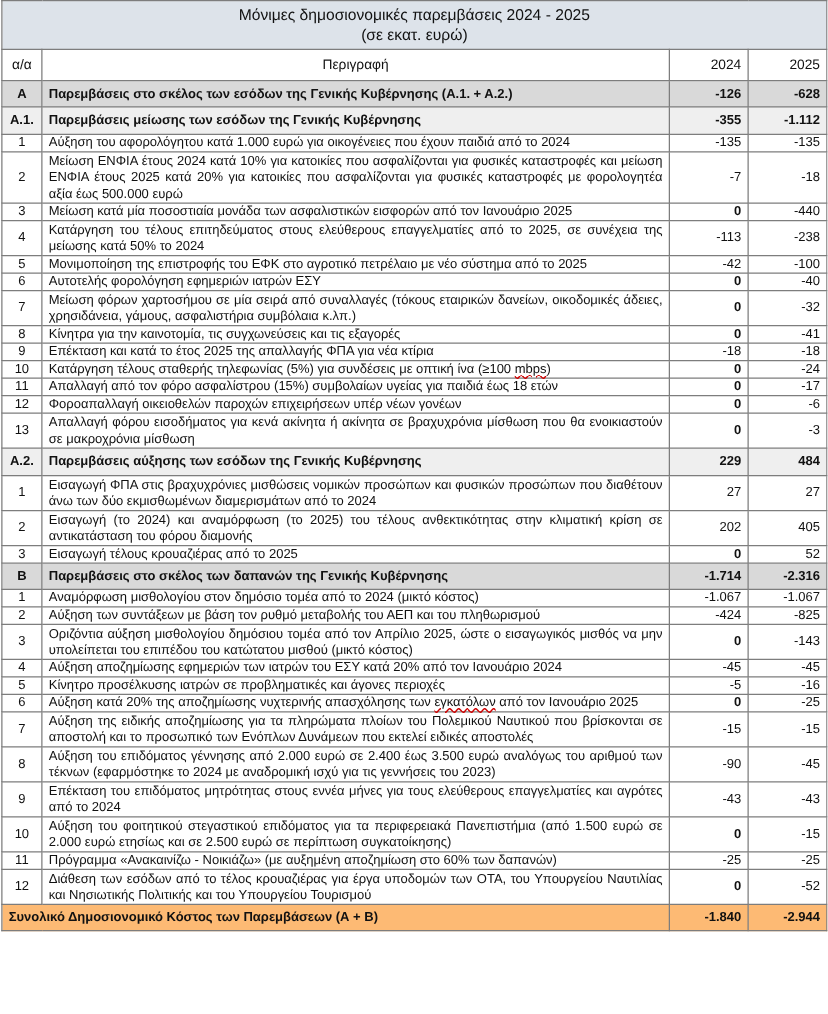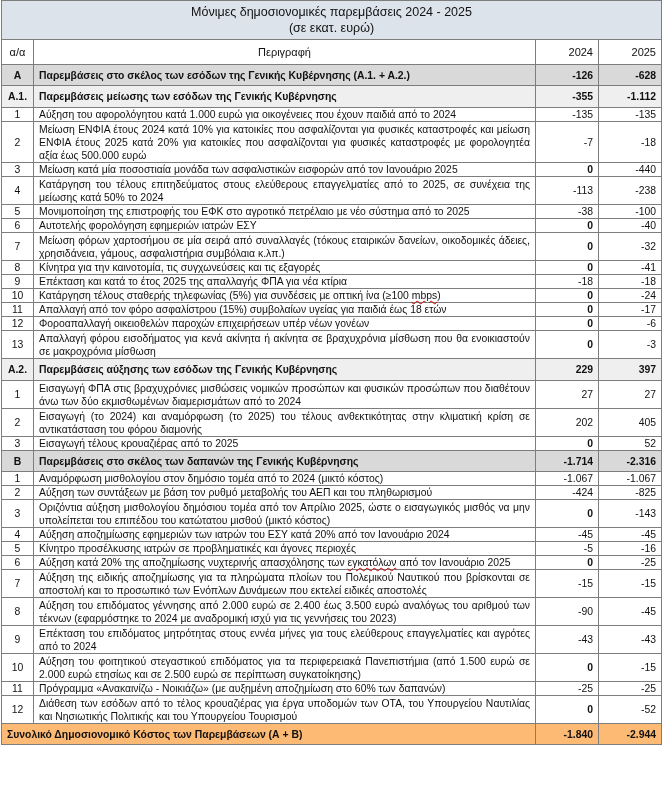--- a/index.html
+++ b/index.html
@@ -80,21 +80,21 @@
       </tr>
       <tr class="row tall2">
         <td class="code">4</td>
         <td class="desc">Κατάργηση του τέλους επιτηδεύματος στους ελεύθερους επαγγελματίες από το 2025, σε συνέχεια της μείωσης κατά 50% το 2024</td>
         <td class="num">-113</td>
         <td class="num">-238</td>
       </tr>
       <tr class="row">
         <td class="code">5</td>
         <td class="desc">Μονιμοποίηση της επιστροφής του ΕΦΚ στο αγροτικό πετρέλαιο με νέο σύστημα από το 2025</td>
-        <td class="num">-38</td>
+        <td class="num">-42</td>
         <td class="num">-100</td>
       </tr>
       <tr class="row">
         <td class="code">6</td>
         <td class="desc">Αυτοτελής φορολόγηση εφημεριών ιατρών ΕΣΥ</td>
         <td class="num zero">0</td>
         <td class="num">-40</td>
       </tr>
       <tr class="row tall2">
         <td class="code">7</td>
@@ -137,21 +137,21 @@
         <td class="desc">Απαλλαγή φόρου εισοδήματος για κενά ακίνητα ή ακίνητα σε βραχυχρόνια μίσθωση που θα ενοικιαστούν σε μακροχρόνια μίσθωση</td>
         <td class="num zero">0</td>
         <td class="num">-3</td>
       </tr>
     </tbody>
   <tbody>
       <tr class="sub">
     <td class="code">Α.2.</td>
     <td>Παρεμβάσεις αύξησης των εσόδων της Γενικής Κυβέρνησης</td>
     <td class="num">229</td>
-    <td class="num">397</td>
+    <td class="num">484</td>
   </tr>
   </tbody>
     <tbody id="a2-body">
       <tr class="row tall2">
         <td class="code">1</td>
         <td class="desc">Εισαγωγή ΦΠΑ στις βραχυχρόνιες μισθώσεις νομικών προσώπων και φυσικών προσώπων που διαθέτουν άνω των δύο εκμισθωμένων διαμερισμάτων από το 2024</td>
         <td class="num">27</td>
         <td class="num">27</td>
       </tr>
       <tr class="row tall2">

